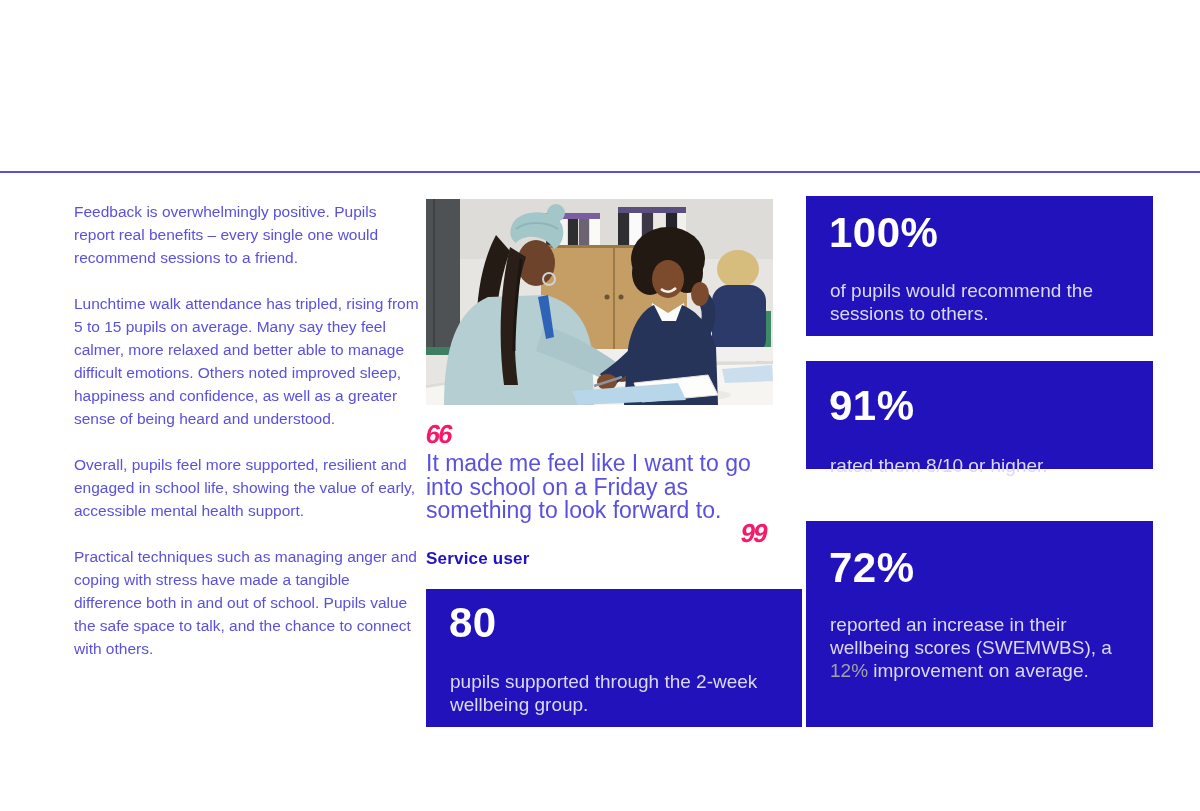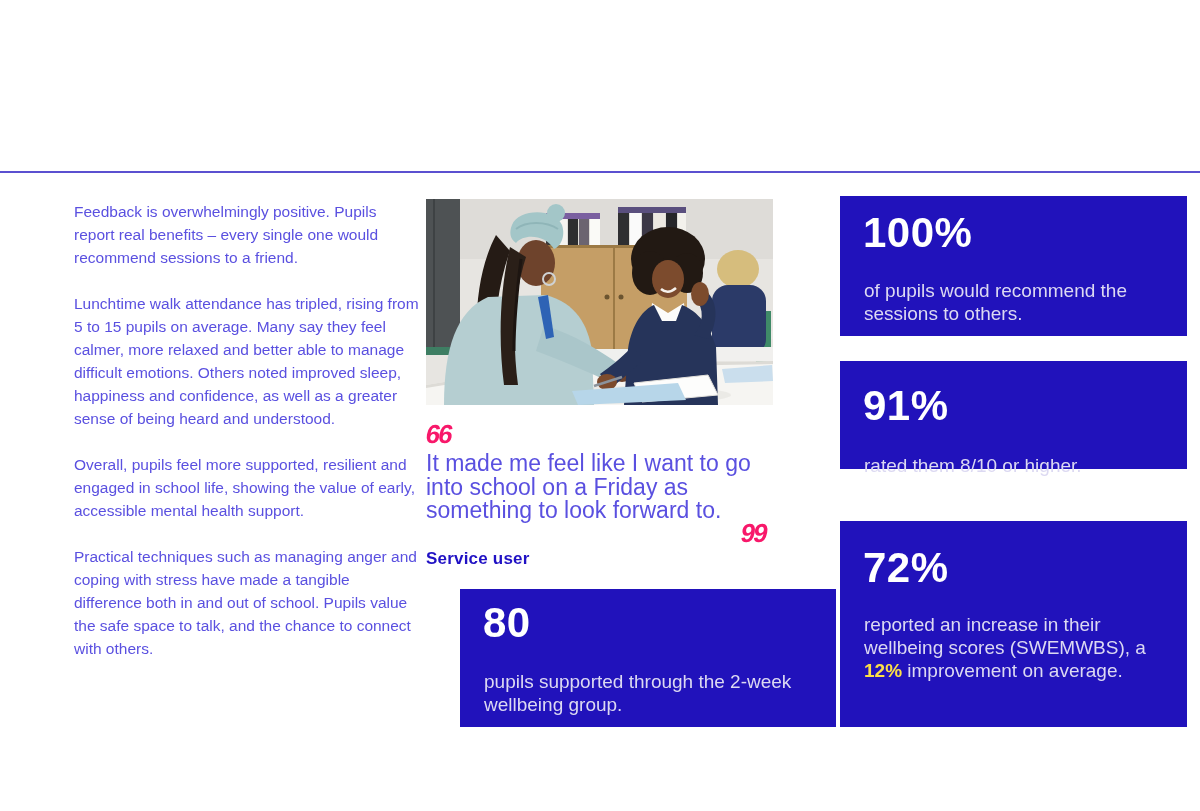--- a/index.html
+++ b/index.html
@@ -39,21 +39,21 @@
   .quote-close {
     position:absolute; left:426px; top:518px; width:340px; text-align:right;
     color:#f8186a; font-size:26px; font-weight:800;
     transform:skewX(-10deg); letter-spacing:-2px;
   }
   .quote-attribution {
     position:absolute; left:426px; top:549px;
     color:#2011c4; font-size:17px; font-weight:700; letter-spacing:0.2px;
   }
   .stat-card {
-    position:absolute; background:#2112bb; color:#ffffff;margin-left:34px;
+    position:absolute; background:#2112bb; color:#ffffff;
   }
   .card-pupils    { left:426px; top:589px; width:376px; height:138px; }
   .card-recommend { left:806px; top:196px; width:347px; height:140px; }
   .card-rated     { left:806px; top:361px; width:347px; height:108px; }
   .card-wellbeing { left:806px; top:521px; width:347px; height:206px; }
   .stat-number {
     position:absolute; left:23px; font-size:42px; font-weight:700;
     letter-spacing:0.5px; color:#ffffff;
   }
   .card-pupils .stat-number    { top:10px; }
@@ -61,21 +61,21 @@
   .card-rated .stat-number     { top:21px; }
   .card-wellbeing .stat-number { top:23px; }
   .stat-desc {
     position:absolute; left:24px; right:20px;
     font-size:19px; line-height:23px; color:#dcd9f2;
   }
   .card-pupils .stat-desc    { top:81px; }
   .card-recommend .stat-desc { top:83px; }
   .card-rated .stat-desc     { top:93px; }
   .card-wellbeing .stat-desc { top:92px; }
-  .stat-desc b { color:#fde047; font-weight:700; }
+  .stat-desc b { color:#a3a3a3; font-weight:400; }
 </style>
 </head>
 <body>
 
 <div class="page">
 
   <div class="title-underline"></div>
 
   <div class="intro">
     <p>Feedback is overwhelmingly positive. Pupils report real benefits – every single one would recommend sessions to a friend.</p>

